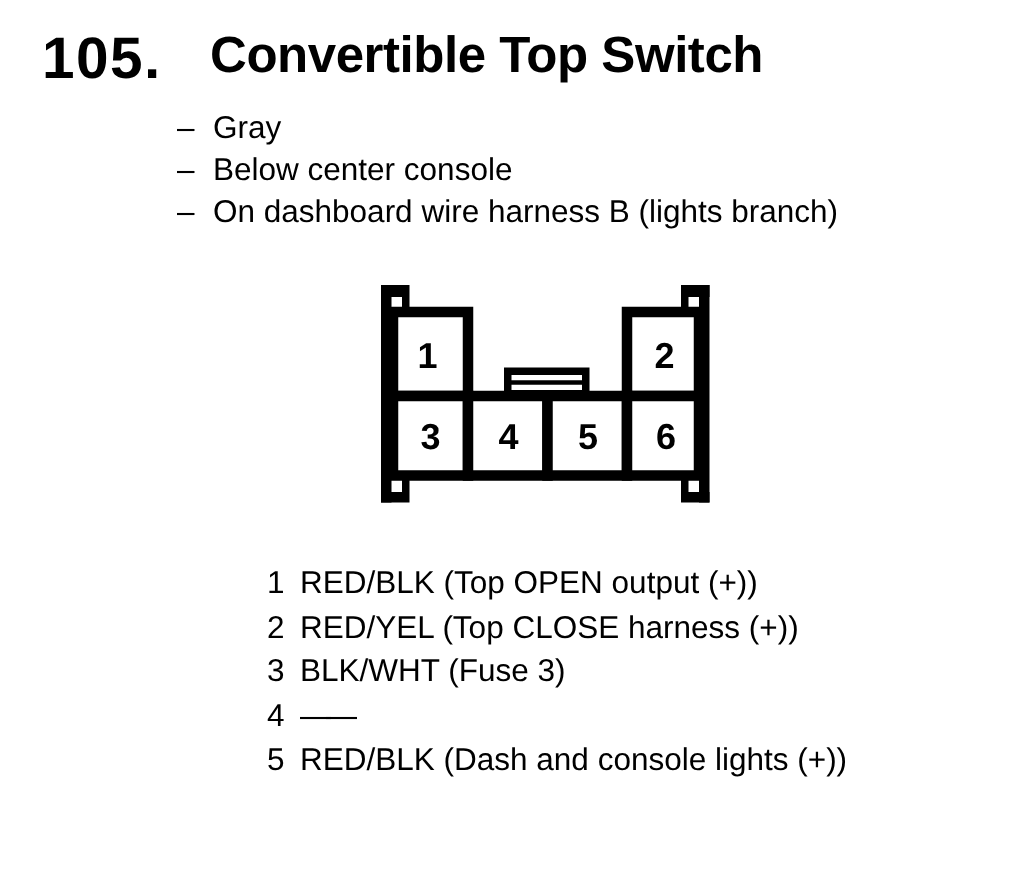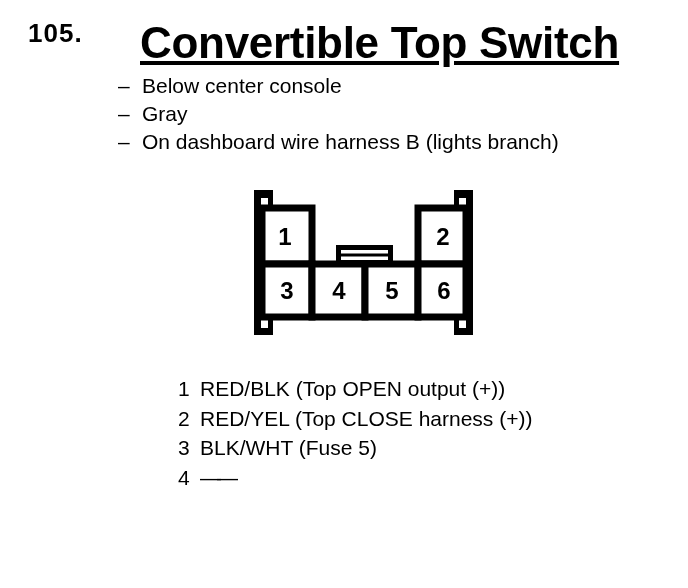--- a/index.html
+++ b/index.html
@@ -8,25 +8,25 @@
     background: #ffffff;
     color: #000000;
     position: relative;
     overflow: hidden;
     font-family: "Liberation Sans", sans-serif;
     -webkit-font-smoothing: none;
   }
   .header { position: absolute; top: 18px; left: 0; width: 688px; height: 46px; }
   .header-number {
     position: absolute; left: 28px; top: 0;
-    font-size: 26px; font-weight: 700; letter-spacing: 1px; white-space: nowrap;
+    font-size: 39px; font-weight: 700; letter-spacing: 1px; white-space: nowrap;
   }
   .header-title {
     position: absolute; left: 140px; top: 0;
-    font-size: 44px; font-weight: 700; letter-spacing: -0.3px; white-space: nowrap; text-decoration: underline;
+    font-size: 34px; font-weight: 700; letter-spacing: -0.3px; white-space: nowrap;
   }
   .details {
     position: absolute; left: 118px; top: 72px;
     font-size: 21px; line-height: 28px;
   }
   .detail-line { white-space: nowrap; }
   .detail-dash { display: inline-block; width: 24px; }
   .connector-svg { position: absolute; left: 250px; top: 183px; }
   .connector-pin-number {
     font-family: "Liberation Sans", sans-serif;
@@ -44,24 +44,24 @@
 </head>
 <body>
 
 <div class="header">
   <span class="header-number">105.</span>
   <span class="header-title">Convertible Top Switch</span>
 </div>
 
 <div class="details">
   <div class="detail-line">
-    <span class="detail-dash">–</span><span>Below center console</span>
+    <span class="detail-dash">–</span><span>Gray</span>
   </div>
   <div class="detail-line">
-    <span class="detail-dash">–</span><span>Gray</span>
+    <span class="detail-dash">–</span><span>Below center console</span>
   </div>
   <div class="detail-line">
     <span class="detail-dash">–</span><span>On dashboard wire harness B (lights branch)</span>
   </div>
 </div>
 
 <svg class="connector-svg" width="230" height="155" viewBox="0 0 230 155">
 
   <g fill="#ffffff" stroke="#000000" stroke-width="7">
     <rect x="12" y="25" width="50" height="56"></rect>
@@ -105,18 +105,21 @@
 </svg>
 
 <div class="legend">
   <div class="legend-row">
     <span class="legend-pin">1</span><span class="legend-label">RED/BLK (Top OPEN output (+))</span>
   </div>
   <div class="legend-row">
     <span class="legend-pin">2</span><span class="legend-label">RED/YEL (Top CLOSE harness (+))</span>
   </div>
   <div class="legend-row">
-    <span class="legend-pin">3</span><span class="legend-label">BLK/WHT (Fuse 5)</span>
+    <span class="legend-pin">3</span><span class="legend-label">BLK/WHT (Fuse 3)</span>
   </div>
   <div class="legend-row">
     <span class="legend-pin">4</span><span class="legend-label dash-label">——</span>
   </div>
+  <div class="legend-row">
+    <span class="legend-pin">5</span><span class="legend-label">RED/BLK (Dash and console lights (+))</span>
+  </div>
 </div>
 
 </body></html>

